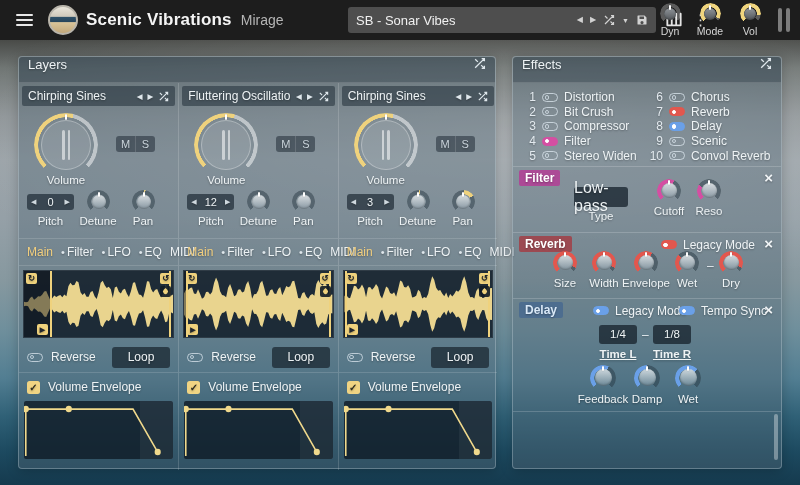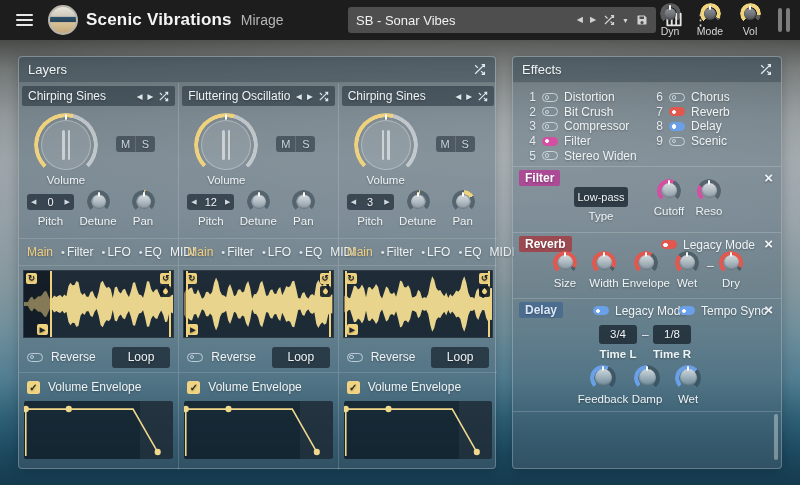--- a/index.html
+++ b/index.html
@@ -55,21 +55,21 @@
   .grip{position:absolute;left:50%;top:27%;height:46%;transform:translateX(-50%);display:flex;gap:3px;}
   .grip i{display:block;width:2.5px;height:100%;background:rgba(255,255,255,0.55);border-radius:2px;}
   .klabel{font-size:11.5px;color:#eef3f5;text-align:center;margin-top:2px;
           text-shadow:0 1px 2px rgba(0,0,0,0.35);white-space:nowrap;}
   
   .panel{position:absolute;background:rgba(84,104,118,0.42);border:1px solid rgba(215,228,236,0.30);
          border-radius:4px;box-sizing:border-box;box-shadow:0 2px 12px rgba(0,0,0,0.22);
          color:#eef3f5;text-shadow:0 1px 2px rgba(0,0,0,0.30);}
   .panel-layers{left:18px;top:56px;width:478px;height:413px;}
   .panel-fx{left:512px;top:56px;width:270px;height:413px;}
-  .phead{height:25px;display:flex;align-items:center;justify-content:space-between;
+  .phead{height:25px;display:flex;justify-content:space-between;
          padding:0 9px;background:rgba(38,52,62,0.35);border-bottom:1px solid rgba(255,255,255,0.14);
          border-radius:4px 4px 0 0;font-size:13px;}
   .shuf{color:#dfe7ec;cursor:pointer;display:flex;}
   
   .cols{display:flex;height:387px;}
   .lcol{width:159.33px;position:relative;box-sizing:border-box;}
   .lcol + .lcol{border-left:1px solid rgba(255,255,255,0.16);}
   .lhead{margin:3px 3px 0;height:20px;background:rgba(40,54,64,0.60);display:flex;align-items:center;
          gap:5px;padding:0 6px;font-size:12px;border-radius:2px;}
   .lname{flex:1;white-space:nowrap;overflow:hidden;}
@@ -136,27 +136,27 @@
   .badge{position:absolute;left:6px;top:3px;height:16px;line-height:16px;padding:0 6px;border-radius:2px;
          font-size:12px;font-weight:bold;color:#fff;}
   .badge.b-filter{background:#ac4a96;}
   .badge.b-reverb{background:#9c4a52;}
   .badge.b-delay{background:#4d6d8f;color:#d9e8f7;}
   .closex{position:absolute;right:8px;top:2px;color:#f0f4f6;font-size:15px;font-weight:bold;cursor:pointer;line-height:18px;}
   .kstack{position:absolute;text-align:center;}
   .kstack .knob{margin:0 auto;}
   .kstack .klabel{font-size:11.5px;}
   .typebtn{position:absolute;left:61px;top:20px;width:54px;height:20px;background:rgba(24,36,46,0.78);
-           border-radius:3px;display:flex;align-items:center;justify-content:center;font-size:11px;cursor:pointer;}
+           border-radius:3px;display:flex;align-items:center;justify-content:center;font-size:16px;cursor:pointer;}
   .typelab{position:absolute;left:61px;top:43px;width:54px;text-align:center;font-size:11.5px;}
   .togglegrp{position:absolute;display:flex;align-items:center;gap:6px;font-size:12px;}
   .dash{position:absolute;color:#e8eef2;font-size:12px;}
   .timebox{position:absolute;width:38px;height:19px;background:rgba(24,36,46,0.78);border-radius:3px;
            display:flex;align-items:center;justify-content:center;font-size:11.5px;cursor:pointer;}
-  .timelab{position:absolute;width:50px;text-align:center;font-size:11.5px;font-weight:bold;}
+  .timelab{position:absolute;width:50px;text-align:center;font-size:11.5px;font-weight:bold;text-decoration:underline;}
   .scrollthumb{position:absolute;right:3px;bottom:8px;width:4px;height:46px;background:rgba(255,255,255,0.35);
                border-radius:2px;cursor:pointer;}
 </style>
 </head>
 <body>
 
 <div class="bg"></div>
 
 <div class="app">
 
@@ -579,20 +579,27 @@
   </div>
 
   <div class="fx-row">
     <span class="fx-num">9</span>
     <span class="pill">
             <i></i>
           </span>
     <span class="fx-name">Scenic</span>
   </div>
 
+  <div class="fx-row">
+    <span class="fx-num">10</span>
+    <span class="pill">
+            <i></i>
+          </span>
+    <span class="fx-name">Convol Reverb</span>
+  </div>
 </div>
 
     <div class="fx-section fx-filter">
       <span class="badge b-filter">Filter</span>
       <span class="closex">×</span>
       <div class="typebtn">Low-pass</div>
       <div class="typelab">Type</div>
       <div class="kstack" style="left:134px;top:12px;width:44px;">
         <div class="knob k24">
             <div class="ring" style="background: conic-gradient(from 225deg, rgba(38, 54, 64, 0.48) 0deg, rgba(38, 54, 64, 0.48) 0deg, rgb(212, 79, 162) 0deg, rgb(212, 79, 162) 162deg, rgba(38, 54, 64, 0.48) 162deg, rgba(38, 54, 64, 0.48) 270deg, transparent 270deg, transparent 360deg);"></div>
@@ -671,21 +678,21 @@
             <i></i>
           </span>
         <span>Legacy Mode</span>
       </div>
       <div class="togglegrp" style="left:166px;top:5px;">
         <span class="pill on" style="background: rgb(106, 160, 232); border-color: rgb(106, 160, 232);">
             <i></i>
           </span>
         <span>Tempo Sync</span>
       </div>
-      <div class="timebox" style="left:86px;top:26px;">3/4</div>
+      <div class="timebox" style="left:86px;top:26px;">1/4</div>
       <span class="dash" style="left:129px;top:29px;">–</span>
       <div class="timebox" style="left:140px;top:26px;">1/8</div>
       <div class="timelab" style="left:80px;top:49px;">Time L</div>
       <div class="timelab" style="left:134px;top:49px;">Time R</div>
       <div class="kstack" style="left:112px;top:66px;width:44px;">
         <div class="knob k26">
             <div class="ring" style="background: conic-gradient(from 225deg, rgba(38, 54, 64, 0.48) 0deg, rgba(38, 54, 64, 0.48) 0deg, rgb(106, 160, 232) 0deg, rgb(106, 160, 232) 135deg, rgba(38, 54, 64, 0.48) 135deg, rgba(38, 54, 64, 0.48) 270deg, transparent 270deg, transparent 360deg);"></div>
             <div class="cap"></div>
             <div class="tick"></div>
           </div>

